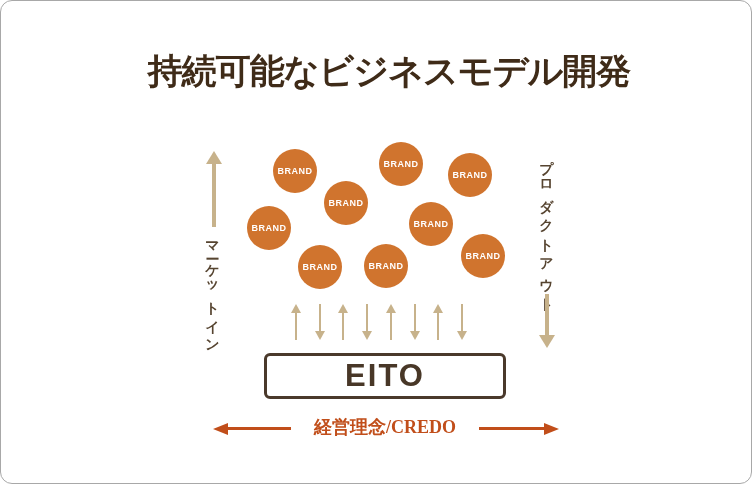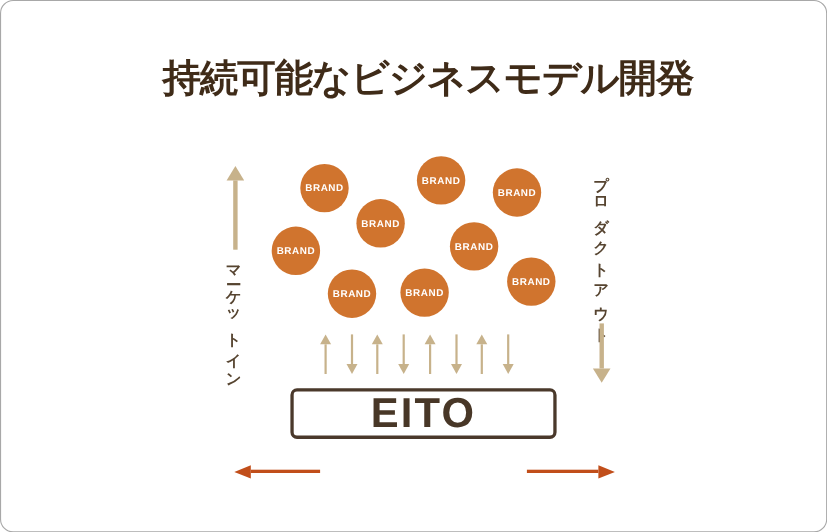--- a/index.html
+++ b/index.html
@@ -99,21 +99,21 @@
     height: 46px;
     box-sizing: border-box;
     background: #ffffff;
     border: 3px solid var(--eito-border, #4a392b);
     border-radius: 6px;
     display: flex;
     align-items: center;
     justify-content: center;
   }
   .eito-box span {
-    font-size: 38px;
+    font-size: 31px;
     font-weight: bold;
     letter-spacing: 2px;
     color: var(--eito-text, #483727);
   }
   
   .harrow {
     position: absolute;
     top: 421px;
     height: 13px;
     display: flex;
@@ -211,18 +211,19 @@
     </div>
 
   <div class="eito-box">
     <span>EITO</span>
   </div>
 
   <div class="harrow left" style="left:212px; width:78px;">
     <div class="head"></div>
     <div class="shaft"></div>
   </div>
+  <div class="credo-label">経営理念/CREDO</div>
   <div class="harrow right" style="left:478px; width:80px;">
     <div class="head"></div>
     <div class="shaft"></div>
   </div>
 
 </div>
 
 </body></html>

